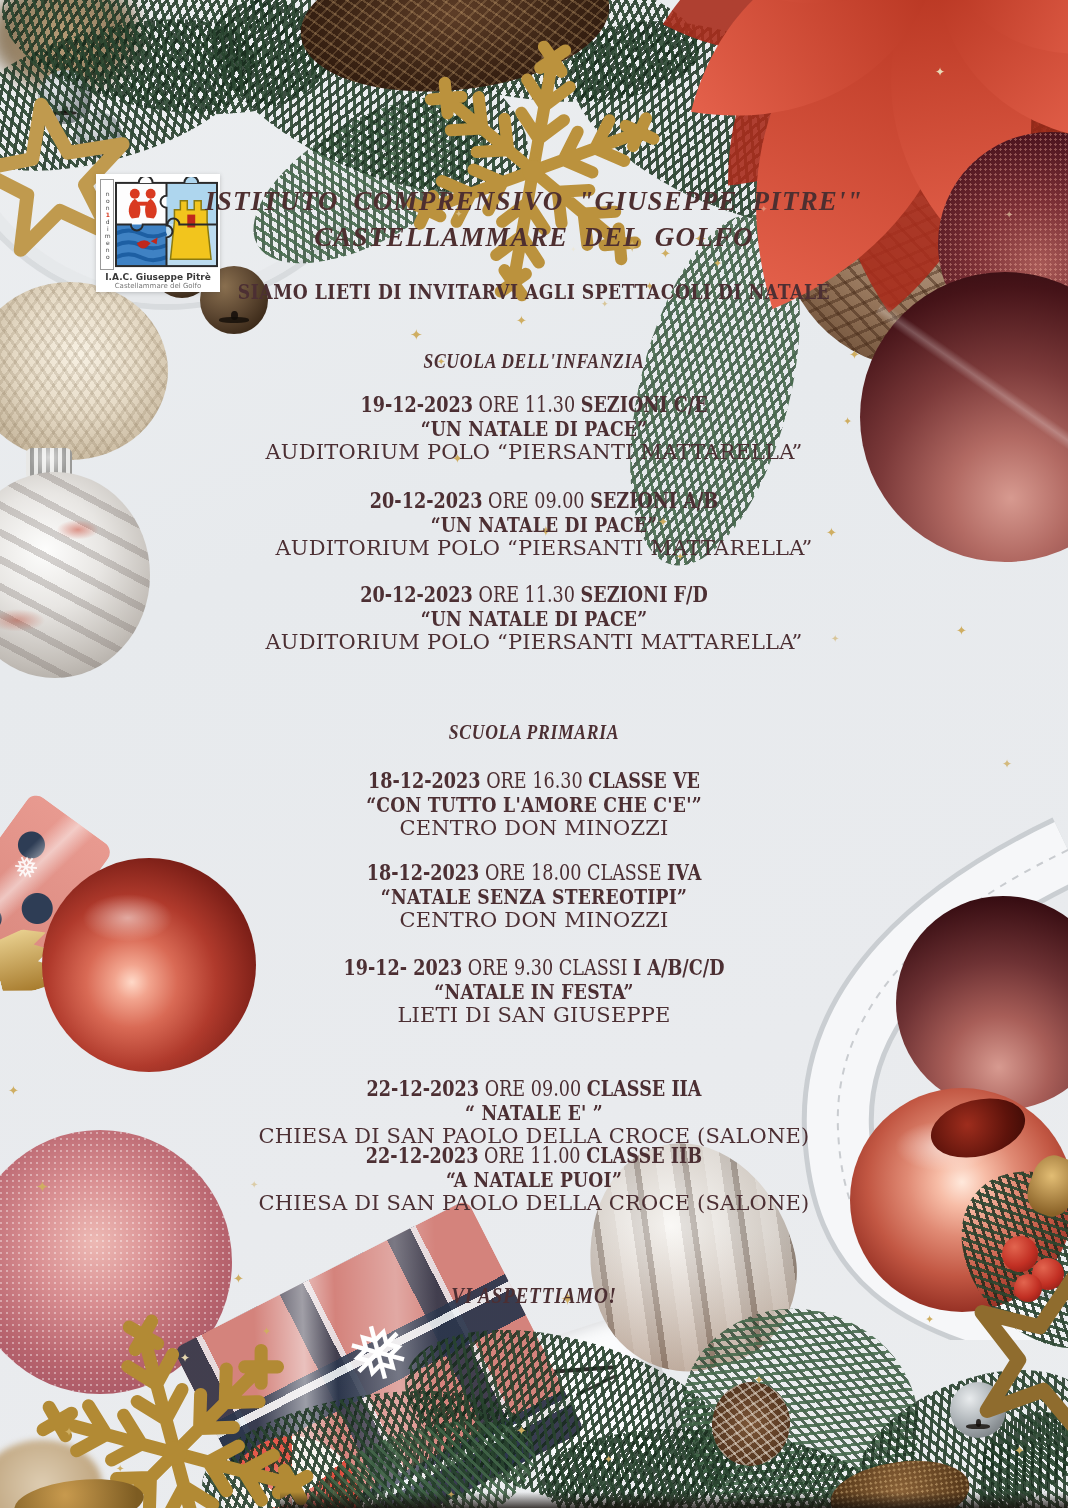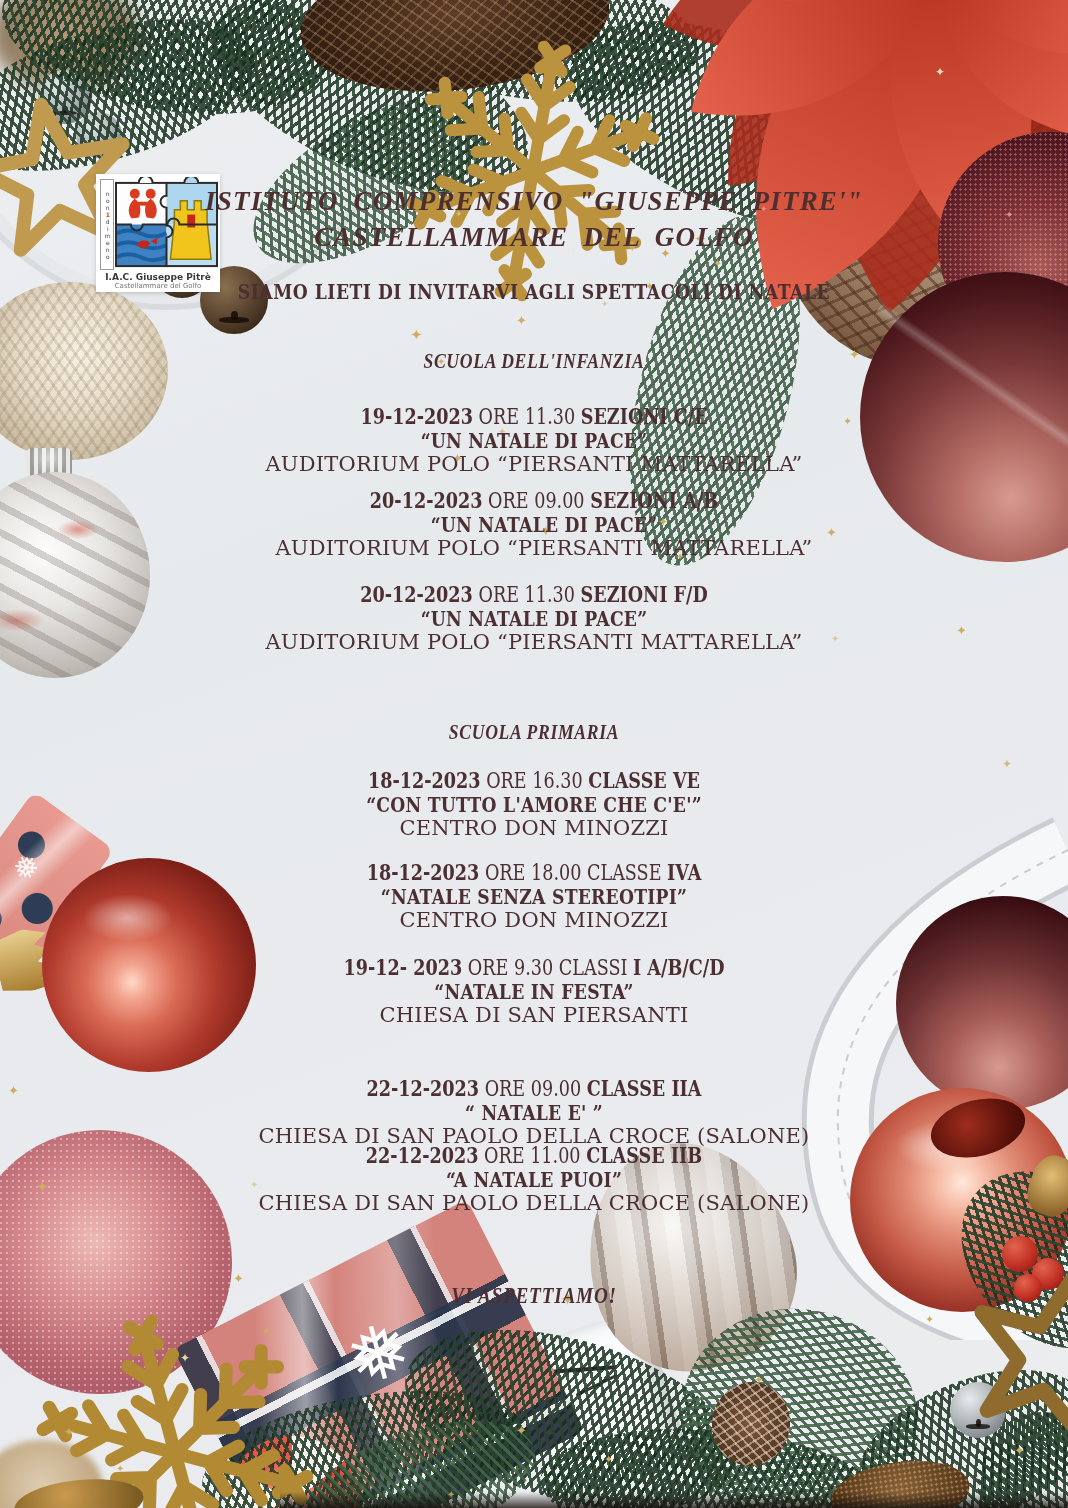--- a/index.html
+++ b/index.html
@@ -298,21 +298,21 @@
     <div class="logo-name">I.A.C. Giuseppe Pitrè</div>
     <div class="logo-place">Castellammare del Golfo</div>
   </div>
 
   <div class="txt title" style="top:186px;">ISTITUTO COMPRENSIVO "GIUSEPPE PITRE'"</div>
   <div class="txt title" style="top:222px;">CASTELLAMMARE DEL GOLFO</div>
   <div class="txt subtitle" style="top:280px;">SIAMO LIETI DI INVITARVI AGLI SPETTACOLI DI NATALE</div>
 
   <div class="txt sec-h" style="top:349px;">SCUOLA DELL'INFANZIA</div>
 
-  <div class="event" style="top:404px;">
+  <div class="event" style="top:392px;">
     <div class="l1"><span class="b">19-12-2023</span> <span>ORE 11.30</span> <span class="b">SEZIONI C/E</span></div>
     <div class="l2">“UN NATALE DI PACE”</div>
     <div class="l3">AUDITORIUM POLO “PIERSANTI MATTARELLA”</div>
   </div>
 
   <div class="event" style="top:488px;padding-left:20px;">
     <div class="l1"><span class="b">20-12-2023</span> <span>ORE 09.00</span> <span class="b">SEZIONI A/B</span></div>
     <div class="l2">“UN NATALE DI PACE”</div>
     <div class="l3">AUDITORIUM POLO “PIERSANTI MATTARELLA”</div>
   </div>
@@ -333,21 +333,21 @@
 
   <div class="event" style="top:860px;">
     <div class="l1"><span class="b">18-12-2023</span> <span>ORE 18.00 CLASSE</span> <span class="b">IVA</span></div>
     <div class="l2">“NATALE SENZA STEREOTIPI”</div>
     <div class="l3">CENTRO DON MINOZZI</div>
   </div>
 
   <div class="event" style="top:955px;">
     <div class="l1"><span class="b">19-12- 2023</span> <span>ORE 9.30 CLASSI</span> <span class="b">I A/B/C/D</span></div>
     <div class="l2">“NATALE IN FESTA”</div>
-    <div class="l3">CHIESA DI SAN PIERSANTI</div>
+    <div class="l3">LIETI DI SAN GIUSEPPE</div>
   </div>
 
   <div class="event" style="top:1076px;">
     <div class="l1"><span class="b">22-12-2023</span> <span>ORE 09.00</span> <span class="b">CLASSE IIA</span></div>
     <div class="l2">“ NATALE E' ”</div>
     <div class="l3">CHIESA DI SAN PAOLO DELLA CROCE (SALONE)</div>
   </div>
 
   <div class="event" style="top:1143px;">
     <div class="l1"><span class="b">22-12-2023</span> <span>ORE 11.00</span> <span class="b">CLASSE IIB</span></div>

